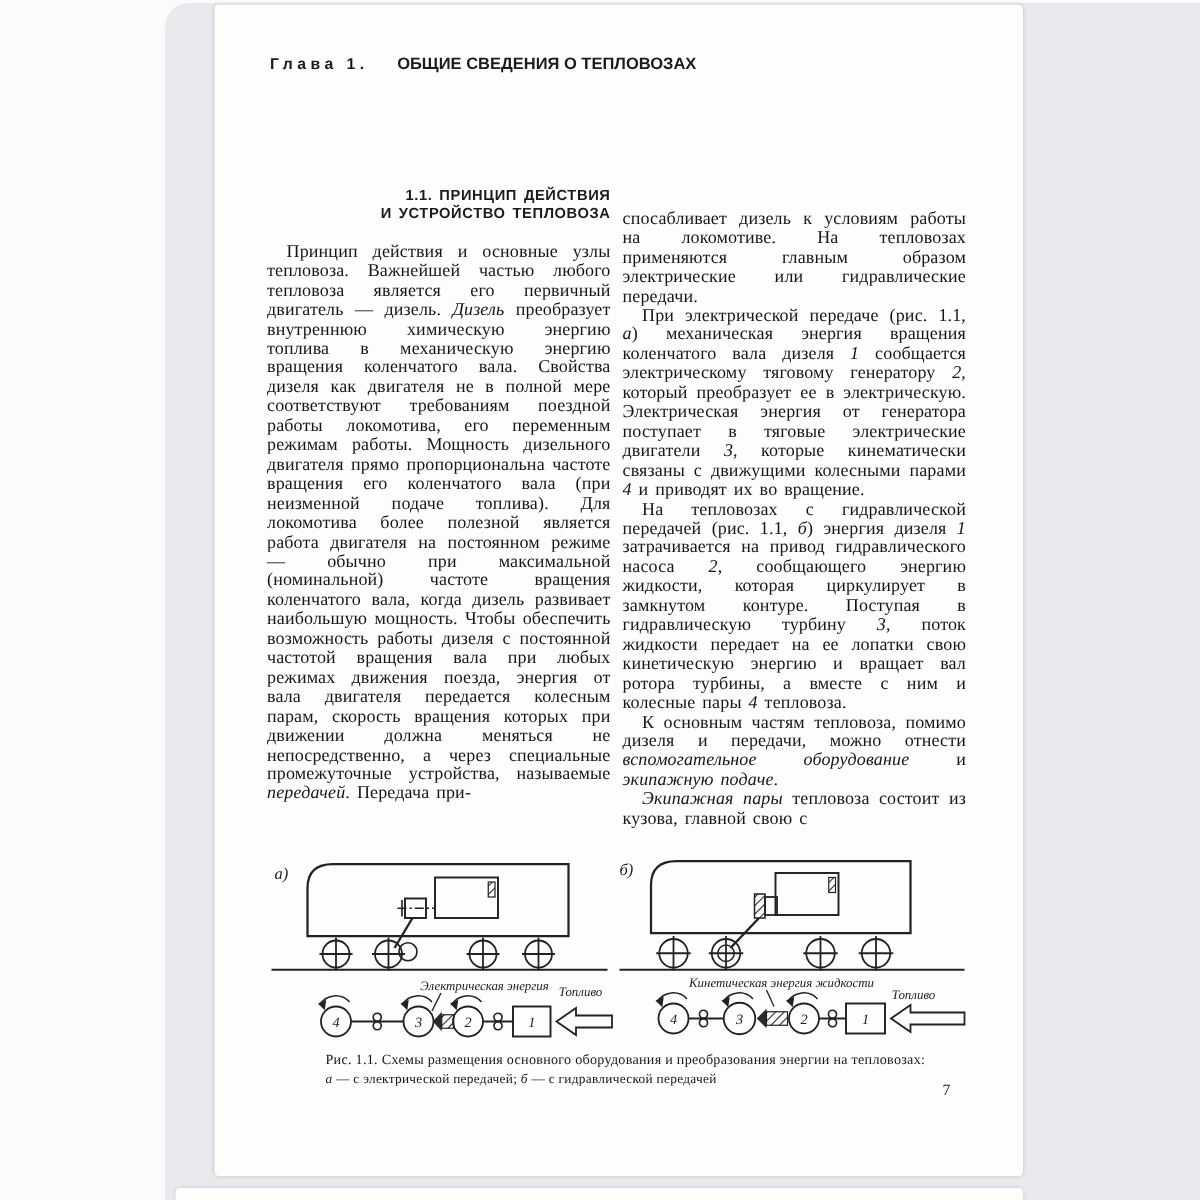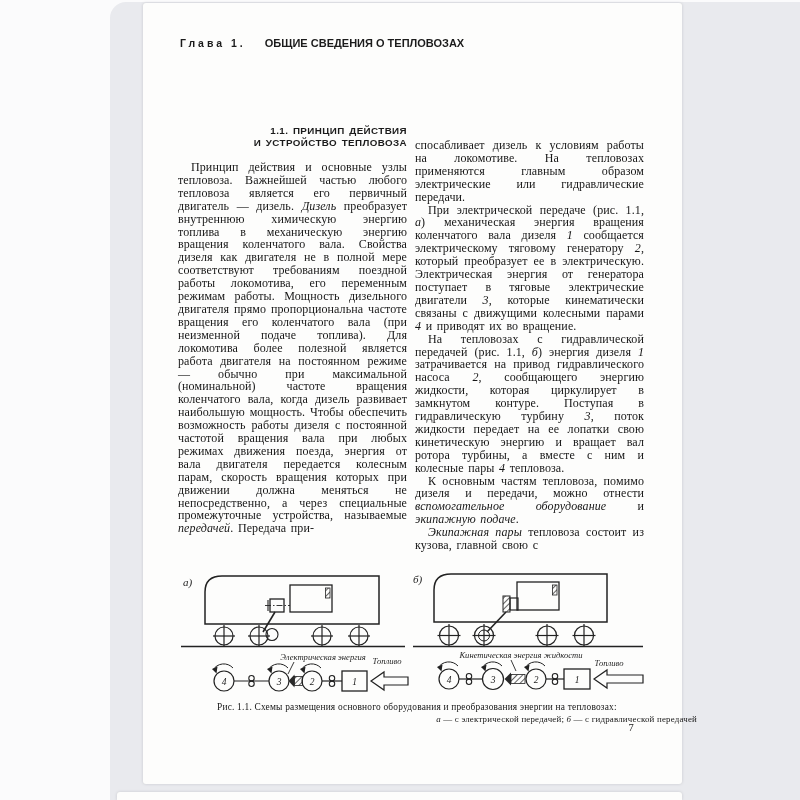--- a/index.html
+++ b/index.html
@@ -44,21 +44,21 @@
   .para.noindent{text-indent:0;}
   .b{font-weight:normal;}
   .i{font-style:italic;}
   .diag{position:absolute;}
   #diagA{left:32px;top:568px;}
   #diagB{left:268px;top:568px;}
   .caption{
     position:absolute;left:35px;top:699px;width:480px;
     font-size:9.4px;line-height:11.6px;letter-spacing:.2px;margin-left:39px;
   }
-  .caption .l2{font-size:8.9px;text-align:right;}
+  .caption .l2{font-size:8.9px;}
   .pagenum{
     position:absolute;left:478px;top:719px;width:20px;
     font-size:10.5px;text-align:center;
   }
   svg text{font-family:"Liberation Serif",serif;fill:#1d1d1d;}
   svg .lbl{font-style:italic;font-size:8.6px;}
   svg .num{font-style:italic;font-size:9.5px;text-anchor:middle;}
   svg .tag{font-style:italic;font-size:11px;}
 </style>
 </head>

